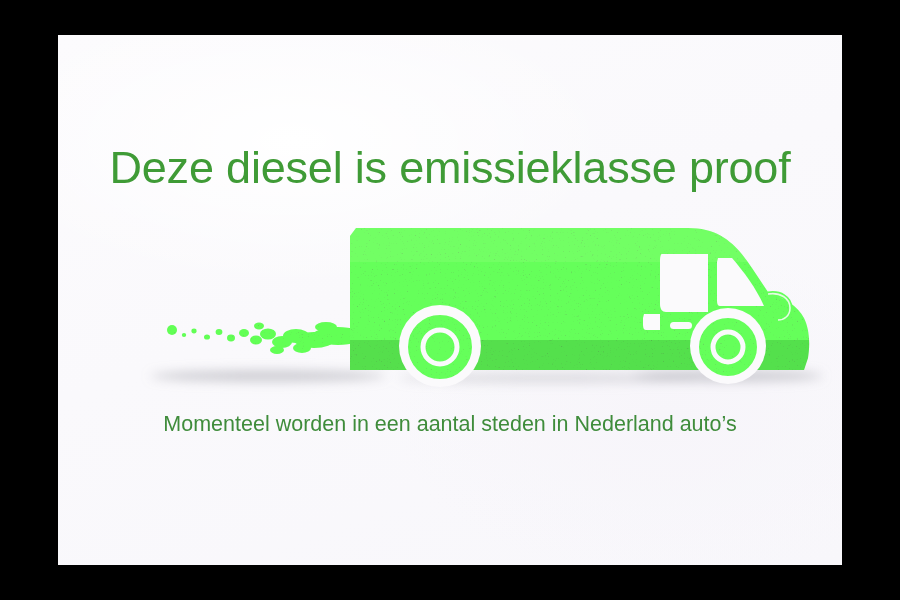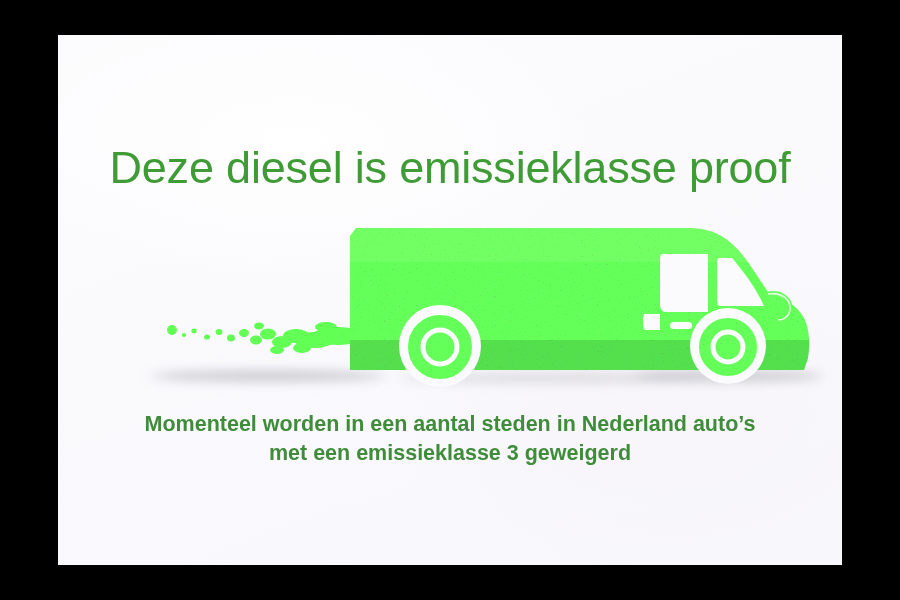--- a/index.html
+++ b/index.html
@@ -54,21 +54,21 @@
     left:10px;top:155px;
     width:764px;height:235px;
   }
   .van-svg{position:absolute;left:0;top:0;width:764px;height:235px;}
 
   
   .copy{
     position:absolute;left:0;right:0;
     text-align:center;
     color:#3f8c3b;
-    font-weight:700;
+    font-weight:400;
     font-size:21.5px;
     line-height:1.35;
   }
   .copy.block-a{top:375px;}
   .copy.block-b{top:450px;}
   .copy .line{display:block;white-space:nowrap;}
 </style>
 </head>
 <body>
 
@@ -220,18 +220,17 @@
         <g>
           <path d="M 700 104 C 712 102 722 108 722 118 C 722 126 716 130 710 130" fill="none" stroke="#1c9a1e" stroke-width="5" filter="url(#leafNoise)"></path>
           <path d="M 700 104 C 712 102 722 108 722 118 C 722 126 716 130 710 130" fill="none" stroke="#FBFAFC" stroke-width="1.6" opacity="0.85"></path>
         </g>
 
       </svg>
     </div>
 
     <div class="copy block-a">
       <span class="line">Momenteel worden in een aantal steden in Nederland auto’s</span>
-      <span class="line">met een emissieklasse 3 geweigerd</span>
     </div>
 
 
   </div>
 </div>
 
 </body></html>

